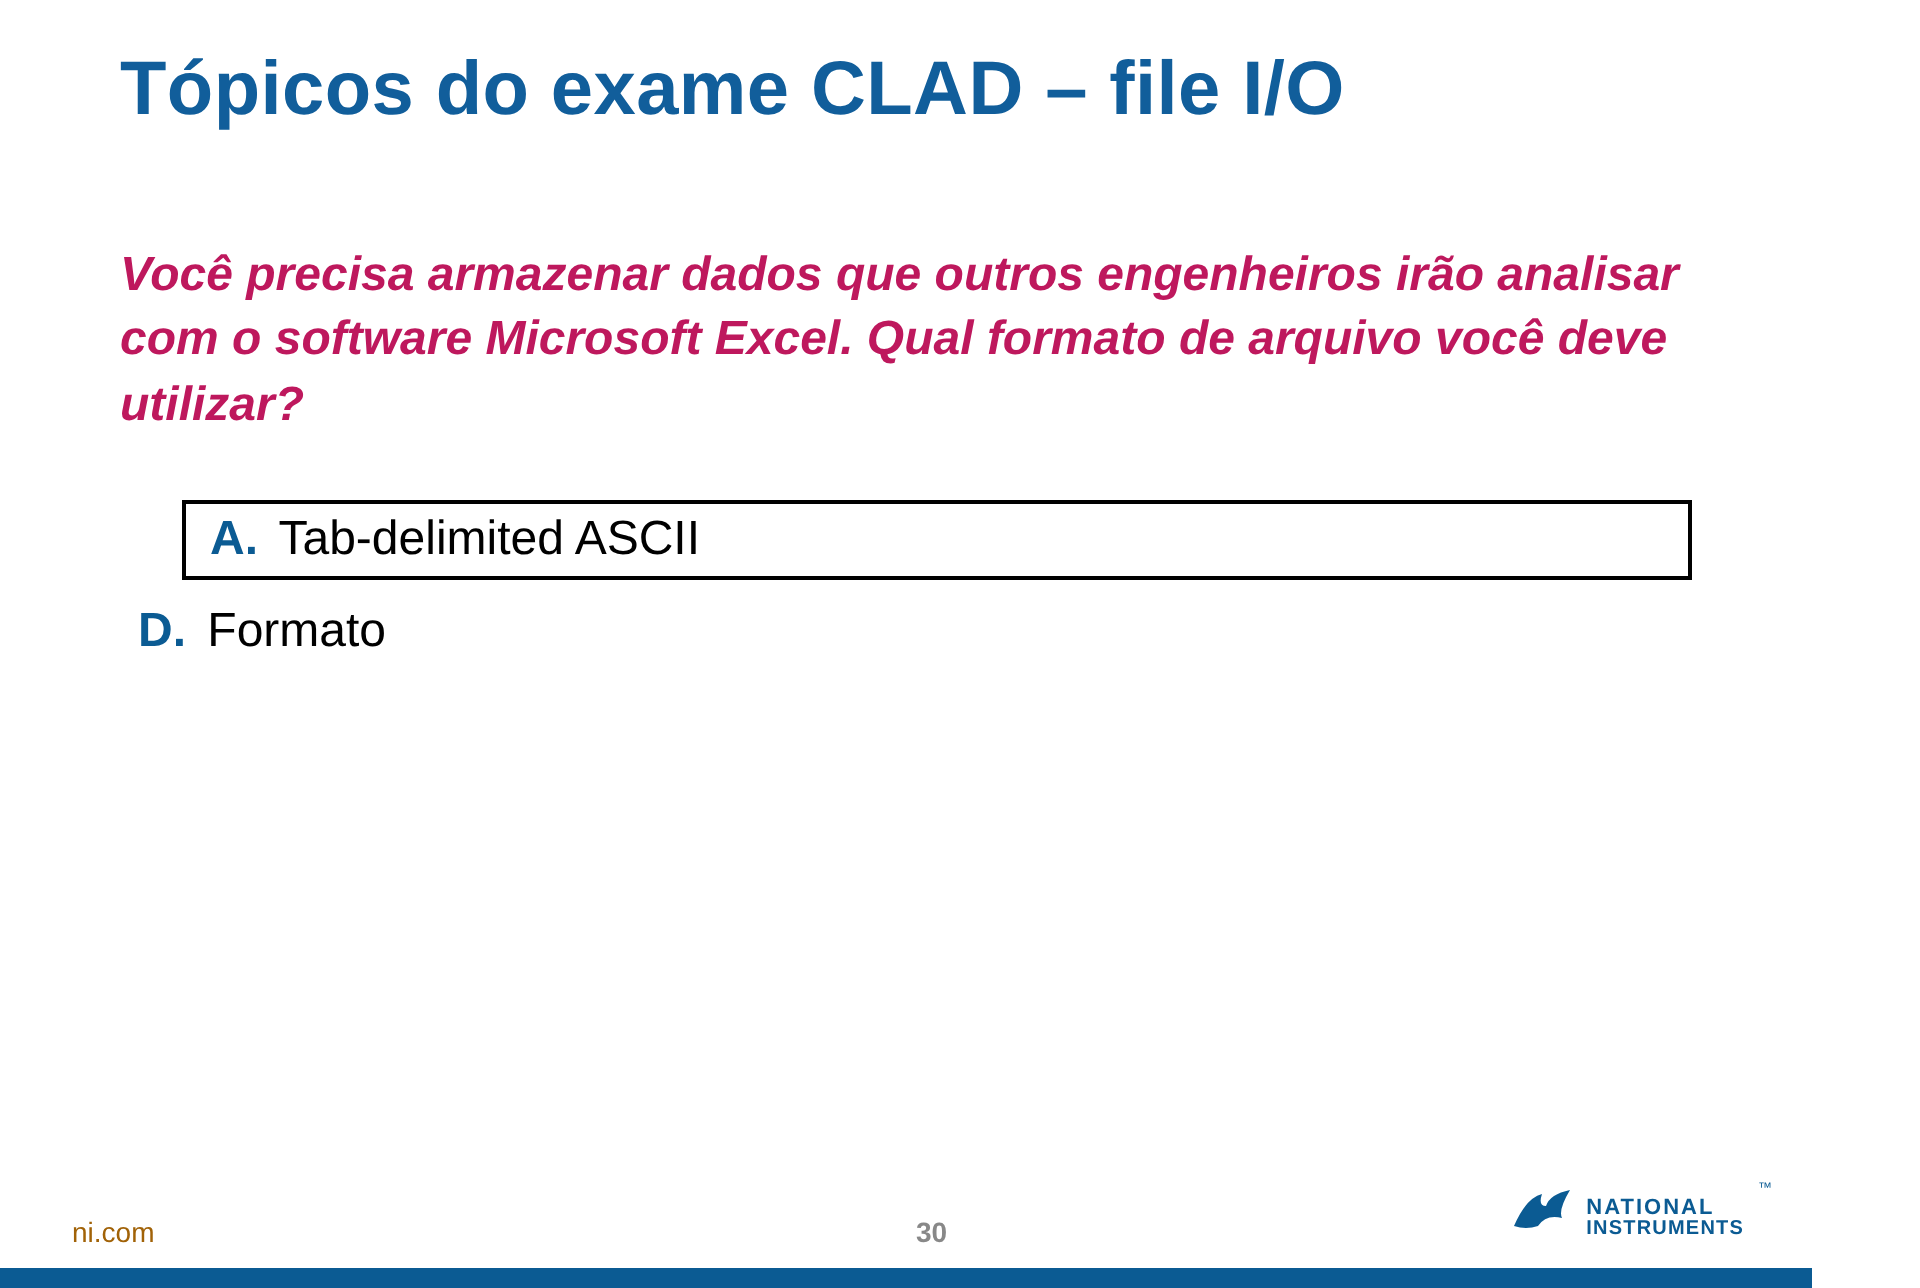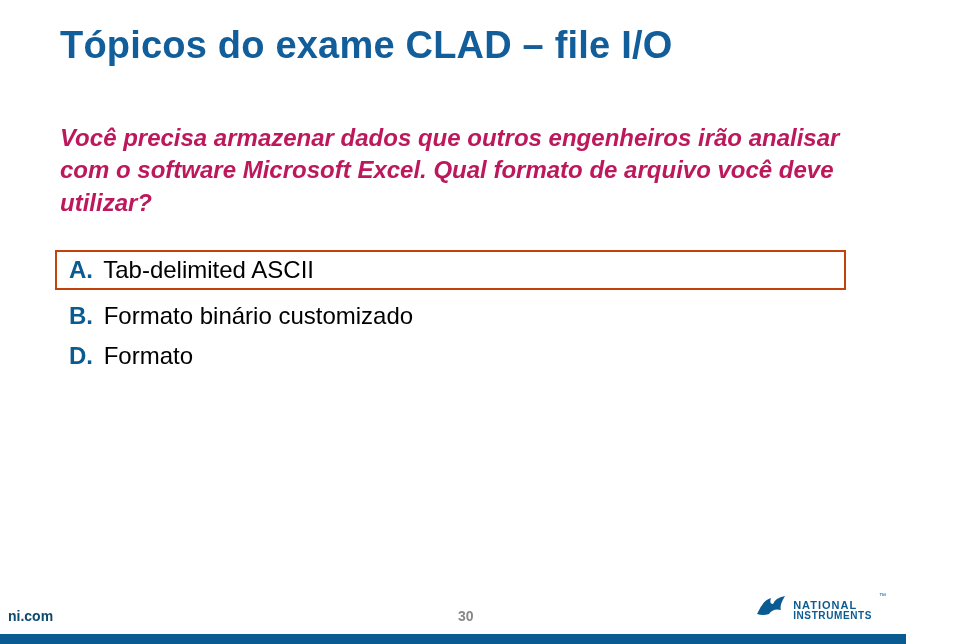--- a/index.html
+++ b/index.html
@@ -3,47 +3,43 @@
 <meta charset="utf-8">
 <style>
   * { margin: 0; padding: 0; box-sizing: border-box; }
   html, body { width: 960px; height: 644px; font-family: Arial, Helvetica, sans-serif; background: #fff; overflow: hidden; }
   .slide { position: relative; width: 906px; height: 644px; }
   .title { position: absolute; top: 24px; left: 60px; font-size: 38px; font-weight: bold; color: #115e9b; letter-spacing: 0.2px; }
   .body-text { position: absolute; top: 122px; left: 60px; right: 60px; font-size: 24px; font-weight: bold; font-style: italic; color: #be185d; line-height: 1.35; }
   .answers { position: absolute; top: 250px; left: 55px; right: 60px; }
   .answer { font-size: 24px; color: #000; padding: 6px 6px 6px 14px; }
   .answer .letter { color: #0b5b93; font-weight: bold; margin-right: 4px; }
-  .highlight-box { border: 2px solid #c2410c; padding: 4px 4px 4px 12px; margin-bottom: 6px; }
+  .highlight-box { border: 2px solid #000000; padding: 4px 4px 4px 12px; margin-bottom: 6px; margin-left: 36px; }
   .footer-bar { position: absolute; left: 0; right: 0; bottom: 0; height: 10px; background: #0b5b93; }
-  .footer-link { position: absolute; left: 8px; bottom: 20px; font-size: 14px; font-weight: bold; color: #0c4a6e; }
+  .footer-link { position: absolute; left: 36px; bottom: 20px; font-size: 14px; font-weight: normal; color: #a16207; }
   .page-num { position: absolute; left: 458px; bottom: 20px; font-size: 14px; font-weight: bold; color: #888; }
   .logo { position: absolute; right: 20px; bottom: 18px; display: flex; align-items: center; gap: 6px; }
   .logo-text { display: flex; flex-direction: column; line-height: 1; font-family: Arial, sans-serif; }
   .logo-text .l1 { font-size: 11px; font-weight: 900; color: #0b5b93; letter-spacing: 1px; }
   .logo-text .l2 { font-size: 10px; font-weight: 900; color: #0b5b93; letter-spacing: 0.6px; }
   .tm { font-size: 7px; color: #0b5b93; align-self: flex-start; margin-top: -2px; margin-left: 1px; }
 </style>
 </head>
 <body>
 
 <div class="slide">
 
   <div class="title">Tópicos do exame CLAD – file I/O</div>
 
   <div class="body-text">Você precisa armazenar dados que outros engenheiros irão analisar com o software Microsoft Excel. Qual formato de arquivo você deve utilizar?</div>
 
   <div class="answers">
     <div class="answer highlight-box">
       <span class="letter">A.</span>
       <span>Tab-delimited ASCII</span>
-    </div>
-    <div class="answer">
-      <span class="letter">B.</span>
-      <span>Formato binário customizado</span>
     </div>
     <div class="answer">
       <span class="letter">D.</span>
       <span>Formato</span>
     </div>
   </div>
 
   <div class="footer-link">ni.com</div>
   <div class="page-num">30</div>
 

